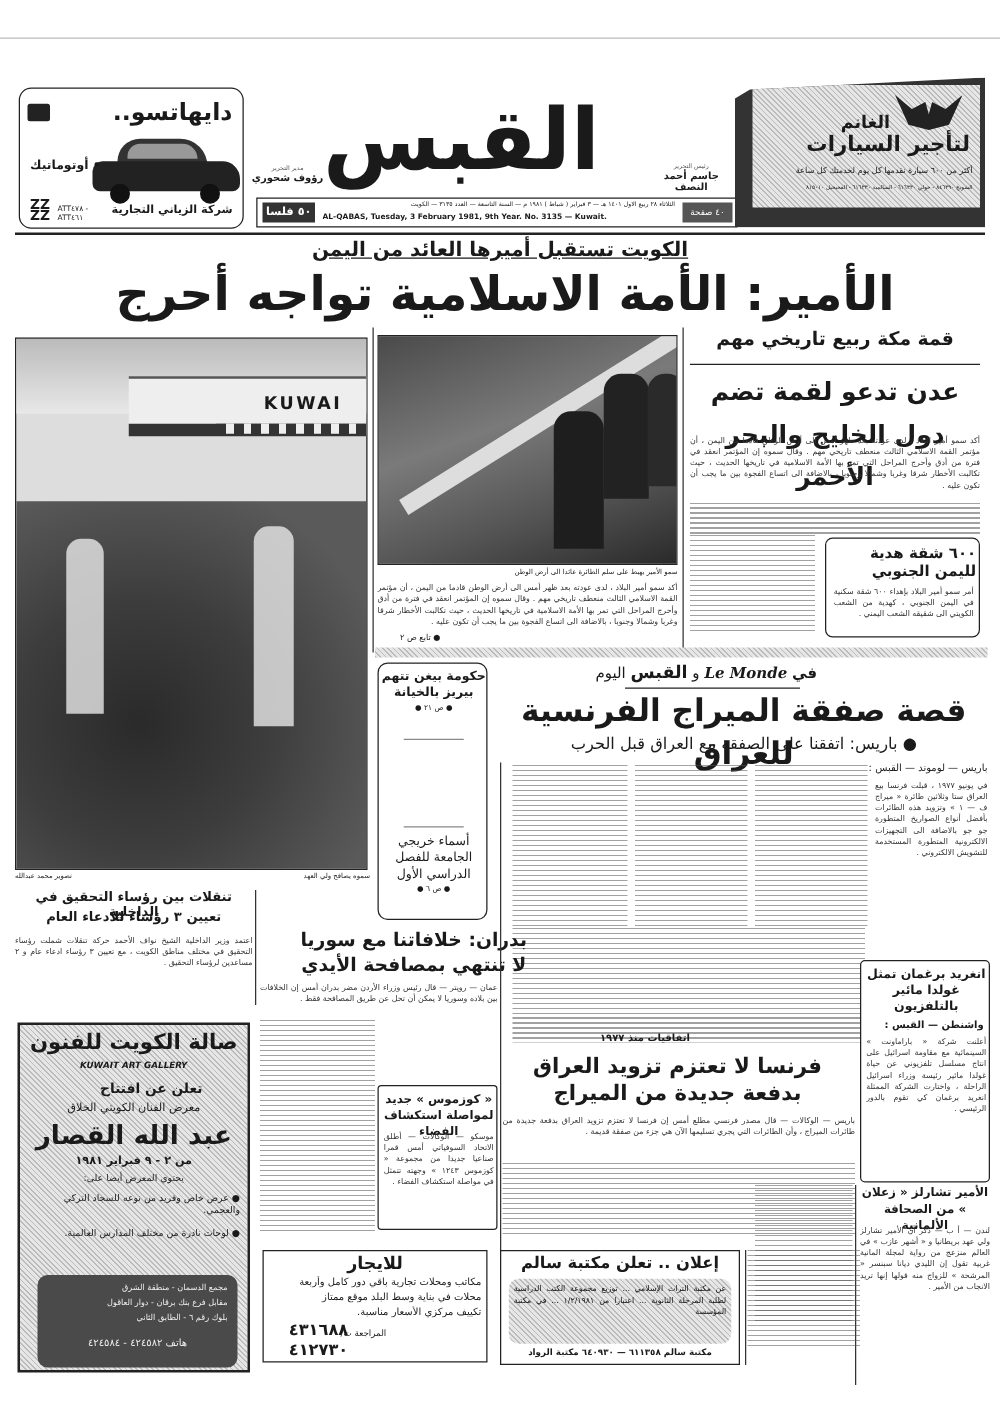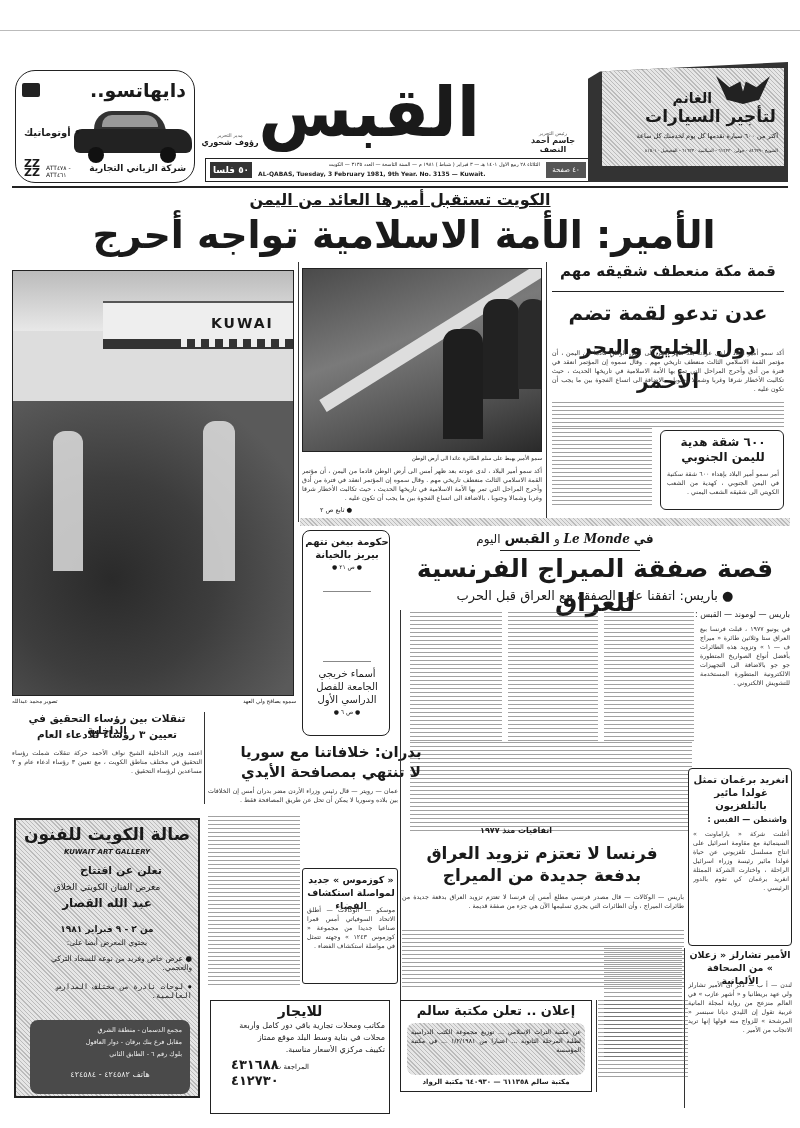--- a/index.html
+++ b/index.html
@@ -2,21 +2,21 @@
 <html><head>
 <meta charset="utf-8">
 <style>
   * { box-sizing: border-box; margin: 0; padding: 0; }
   html, body { width: 800px; height: 1128px; background: #ffffff; overflow: hidden; }
   body { position: relative; font-family: "DejaVu Sans", sans-serif; color: #1a1a1a; direction: ltr; }
   .abs { position: absolute; }
   .rtl { direction: rtl; text-align: right; }
   .center { text-align: center; }
   .box { border: 1.5px solid #222; background: #fff; }
-  .rbox { border: 1.5px solid #222; border-radius: 20px; background: #fff; }
+  .rbox { border: 1.5px solid #222; border-radius: 10px; background: #fff; }
   .hr { position: absolute; background: #222; height: 2px; }
   .vr { position: absolute; background: #333; width: 1px; }
   .body-text { font-size: 6.3px; line-height: 9px; color: #333; direction: rtl; text-align: justify; overflow: hidden; }
   .col-lines { background: repeating-linear-gradient(to bottom, #555 0px, #555 1px, transparent 1px, transparent 4px); opacity: .55; }
   .halftone { background: repeating-linear-gradient(45deg, #bbb 0 1px, #e6e6e6 1px 3px); }
   .photo-dark { background: radial-gradient(ellipse at 35% 60%, #2a2a2a 0%, #3d3d3d 40%, #5a5a5a 80%); }
   .bold-ar { font-weight: bold; font-family: "DejaVu Sans", sans-serif; }
   .serif { font-family: "DejaVu Serif", serif; }
 </style>
 </head>
@@ -91,29 +91,29 @@
   <div class="abs" style="left:20px;top:130px;width:260px;height:14px;background:#ddd;transform:rotate(-32deg);transform-origin:left;"></div>
   <div class="abs" style="left:140px;top:60px;width:40px;height:110px;background:#1e1e1e;border-radius:14px 14px 0 0;"></div>
   <div class="abs" style="left:180px;top:30px;width:36px;height:100px;background:#222;border-radius:14px 14px 0 0;"></div>
   <div class="abs" style="left:215px;top:30px;width:30px;height:90px;background:#2a2a2a;border-radius:14px 14px 0 0;"></div>
 </div>
 <div class="abs rtl" style="left:302px;top:455px;width:240px;font-size:5.5px;">سمو الأمير يهبط على سلم الطائرة عائدا الى أرض الوطن</div>
 
 <div class="abs body-text" style="left:302px;top:466px;width:240px;height:52px;">أكد سمو أمير البلاد ، لدى عودته بعد ظهر أمس الى أرض الوطن قادما من اليمن ، أن مؤتمر القمة الاسلامي الثالث منعطف تاريخي مهم . وقال سموه إن المؤتمر انعقد في فترة من أدق وأحرج المراحل التي تمر بها الأمة الاسلامية في تاريخها الحديث ، حيث تكالبت الأخطار شرقا وغربا وشمالا وجنوبا ، بالاضافة الى اتساع الفجوة بين ما يجب أن تكون عليه .</div>
 <div class="abs" style="left:320px;top:506px;font-size:6.5px;direction:rtl;">● تابع ص ٢</div>
 
-<div class="abs center" style="left:548px;top:262px;width:240px;font-size:15px;font-weight:bold;direction:rtl;">قمة مكة منعطف شقيقه مهم</div>
+<div class="abs center" style="left:548px;top:262px;width:240px;font-size:15px;font-weight:bold;direction:rtl;">قمة مكة ربيع تاريخي مهم</div>
 <div class="hr" style="left:552px;top:291px;width:232px;height:1px;"></div>
 <div class="abs center" style="left:548px;top:296px;width:240px;font-size:20px;font-weight:bold;line-height:34px;direction:rtl;">عدن تدعو لقمة تضم دول الخليج والبحر الأحمر</div>
 <div class="abs body-text" style="left:552px;top:348px;width:232px;height:48px;">أكد سمو أمير البلاد ، لدى عودته بعد ظهر أمس الى أرض الوطن قادما من اليمن ، أن مؤتمر القمة الاسلامي الثالث منعطف تاريخي مهم . وقال سموه إن المؤتمر انعقد في فترة من أدق وأحرج المراحل التي تمر بها الأمة الاسلامية في تاريخها الحديث ، حيث تكالبت الأخطار شرقا وغربا وشمالا وجنوبا ، بالاضافة الى اتساع الفجوة بين ما يجب أن تكون عليه .</div>
 <div class="abs col-lines" style="left:552px;top:402px;width:232px;height:26px;"></div>
 <div class="abs col-lines" style="left:552px;top:428px;width:100px;height:80px;"></div>
 
 <div class="abs rbox" style="left:660px;top:430px;width:124px;height:80px;border-radius:6px;">
-  <div class="abs center" style="left:4px;top:4px;width:116px;font-size:12px;font-weight:bold;line-height:15px;direction:rtl;">٦٠٠ شقة هدية لليمن الجنوبي</div>
+  <div class="abs center" style="left:4px;top:4px;width:116px;font-size:12px;font-weight:bold;line-height:15px;direction:rtl;text-align:right;">٦٠٠ شقة هدية لليمن الجنوبي</div>
   <div class="abs body-text" style="left:6px;top:38px;width:112px;height:38px;">أمر سمو أمير البلاد بإهداء ٦٠٠ شقة سكنية في اليمن الجنوبي ، كهدية من الشعب الكويتي الى شقيقه الشعب اليمني .</div>
 </div>
 
 <div class="abs halftone" style="left:300px;top:518px;width:490px;height:8px;"></div>
 
 <div class="abs rbox" style="left:302px;top:530px;width:88px;height:206px;border-radius:8px;">
   <div class="abs center" style="left:2px;top:4px;width:84px;">
     <div style="font-size:10px;font-weight:bold;line-height:13px;direction:rtl;">حكومة بيغن تتهم بيريز بالخيانة</div>
     <div style="font-size:6px;margin-top:2px;direction:rtl;">● ص ٢١ ●</div>
   </div>
@@ -170,38 +170,38 @@
 <div class="abs rbox" style="left:302px;top:868px;width:96px;height:116px;border-radius:3px;">
   <div class="abs center" style="left:2px;top:4px;width:92px;font-size:9.5px;font-weight:bold;line-height:13px;direction:rtl;">« كوزموس » جديد لمواصلة استكشاف الفضاء</div>
   <div class="abs body-text" style="left:4px;top:36px;width:88px;height:76px;">موسكو — الوكالات — أطلق الاتحاد السوفياتي أمس قمرا صناعيا جديدا من مجموعة « كوزموس ١٢٤٣ » وجهته تتمثل في مواصلة استكشاف الفضاء .</div>
 </div>
 
 <div class="abs halftone" style="left:14px;top:818px;width:186px;height:280px;border:2px solid #222;">
   <div class="abs center" style="left:0;top:4px;width:182px;font-size:17px;font-weight:bold;direction:rtl;">صالة الكويت للفنون</div>
   <div class="abs center" style="left:0;top:28px;width:182px;font-size:7px;font-weight:bold;font-style:italic;">KUWAIT ART GALLERY</div>
   <div class="abs center" style="left:0;top:44px;width:210px;font-size:11px;font-weight:bold;direction:rtl;">تعلن عن افتتاح</div>
   <div class="abs center" style="left:0;top:62px;width:182px;font-size:9px;direction:rtl;">معرض الفنان الكويتي الخلاق</div>
-  <div class="abs center" style="left:0;top:76px;width:182px;font-size:12px;font-weight:bold;direction:rtl;">عبد الله القصار</div>
+  <div class="abs center" style="left:0;top:76px;width:182px;font-size:21px;font-weight:bold;direction:rtl;">عبد الله القصار</div>
   <div class="abs center" style="left:0;top:104px;width:182px;font-size:9px;font-weight:bold;direction:rtl;">من ٢ - ٩ فبراير ١٩٨١</div>
   <div class="abs center" style="left:0;top:118px;width:182px;font-size:7.5px;direction:rtl;">يحتوي المعرض أيضا على:</div>
   <div class="abs rtl" style="right:6px;top:134px;width:170px;font-size:7.5px;">
     <span>● </span><span>عرض خاص وفريد من نوعه للسجاد التركي والعجمي.</span>
   </div>
-  <div class="abs rtl" style="right:6px;top:162px;width:170px;font-size:7.5px;font-family:Liberation Mono, monospace;">
+  <div class="abs rtl" style="right:6px;top:162px;width:170px;font-size:7.5px;">
     <span>● </span><span>لوحات نادرة من مختلف المدارس العالمية.</span>
   </div>
   <div class="abs" style="left:14px;top:200px;width:160px;height:74px;background:#4a4a4a;border-radius:8px;color:#eee;">
     <div class="abs rtl" style="right:8px;top:6px;font-size:6.5px;text-align:center;">مجمع الدسمان - منطقة الشرق</div>
     <div class="abs rtl" style="right:8px;top:18px;font-size:6.5px;">مقابل فرع بنك برقان - دوار العاقول</div>
     <div class="abs rtl" style="right:8px;top:30px;font-size:6.5px;">بلوك رقم ٦ - الطابق الثاني</div>
     <div class="abs center" style="left:0;top:50px;width:160px;font-size:8px;direction:rtl;">هاتف ٤٢٤٥٨٢ - ٤٢٤٥٨٤</div>
   </div>
 </div>
 
-<div class="abs box" style="left:210px;top:1000px;width:180px;height:114px;">
+<div class="abs box" style="left:210px;top:1000px;width:180px;height:90px;">
   <div class="abs center" style="left:0;top:2px;width:178px;font-size:14px;font-weight:bold;direction:rtl;">للايجار</div>
   <div class="abs rtl" style="right:4px;top:20px;width:172px;font-size:8px;white-space:nowrap;overflow:hidden;">مكاتب ومحلات تجارية باقي دور كامل وأربعة</div>
   <div class="abs rtl" style="right:4px;top:32px;width:172px;font-size:8px;white-space:nowrap;overflow:hidden;">محلات في بناية وسط البلد موقع ممتاز</div>
   <div class="abs rtl" style="right:4px;top:44px;width:172px;font-size:8px;white-space:nowrap;overflow:hidden;">تكييف مركزي الأسعار مناسبة.</div>
   <div class="abs rtl" style="right:80px;top:62px;font-size:7px;">المراجعة ت/</div>
   <div class="abs" style="left:20px;top:56px;font-size:13px;font-weight:bold;">٤٣١٦٨٨</div>
   <div class="abs" style="left:20px;top:72px;font-size:13px;font-weight:bold;">٤١٢٧٣٠</div>
 </div>
 
 <div class="abs box" style="left:400px;top:1000px;width:192px;height:92px;">

